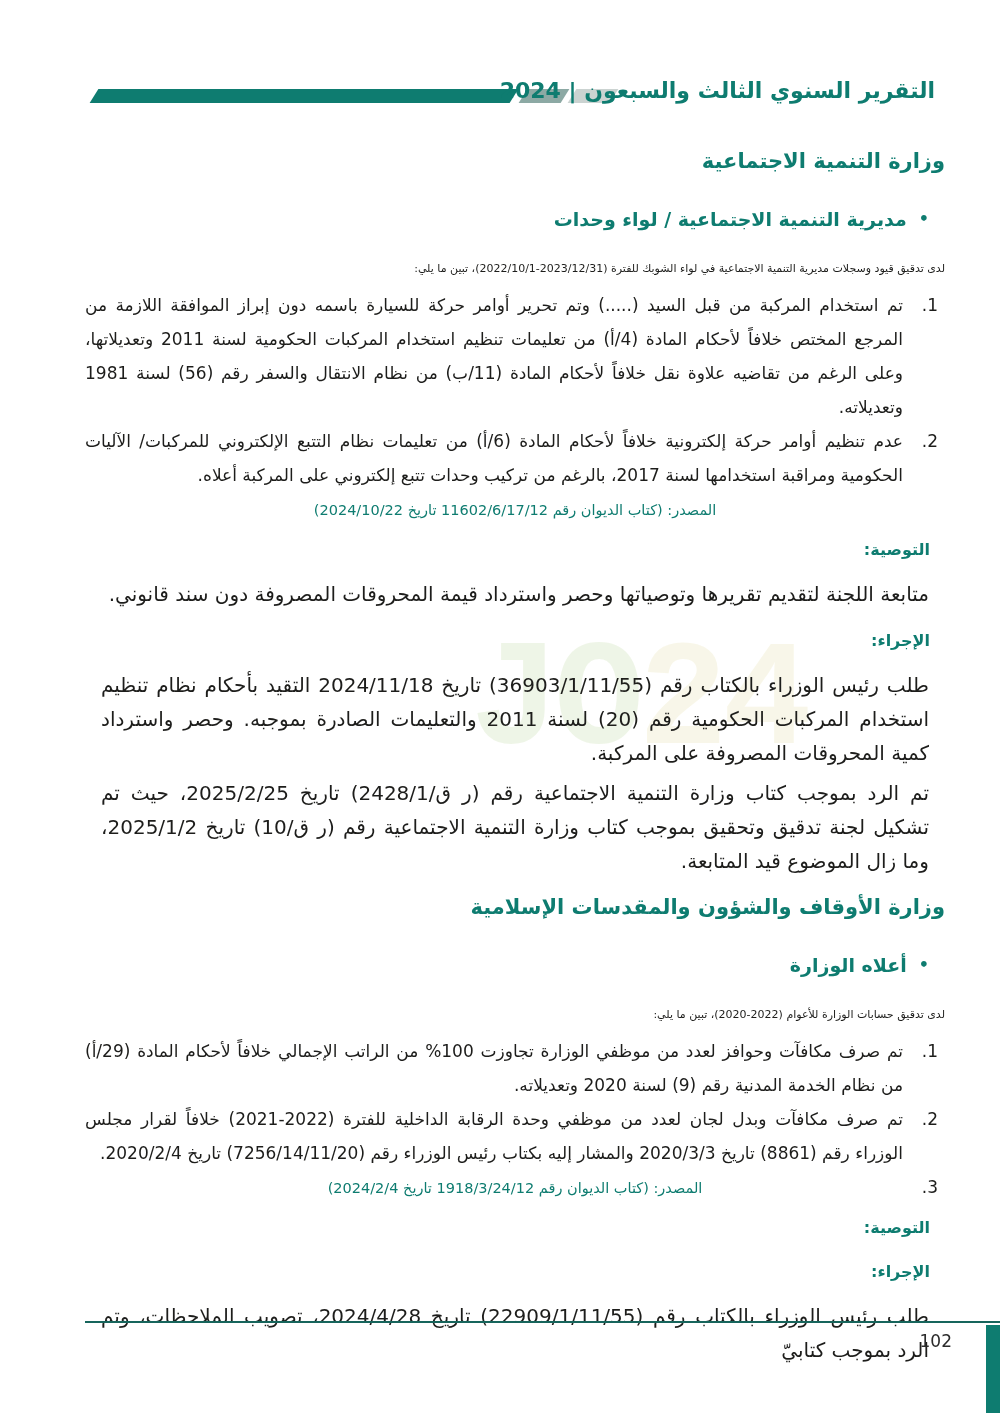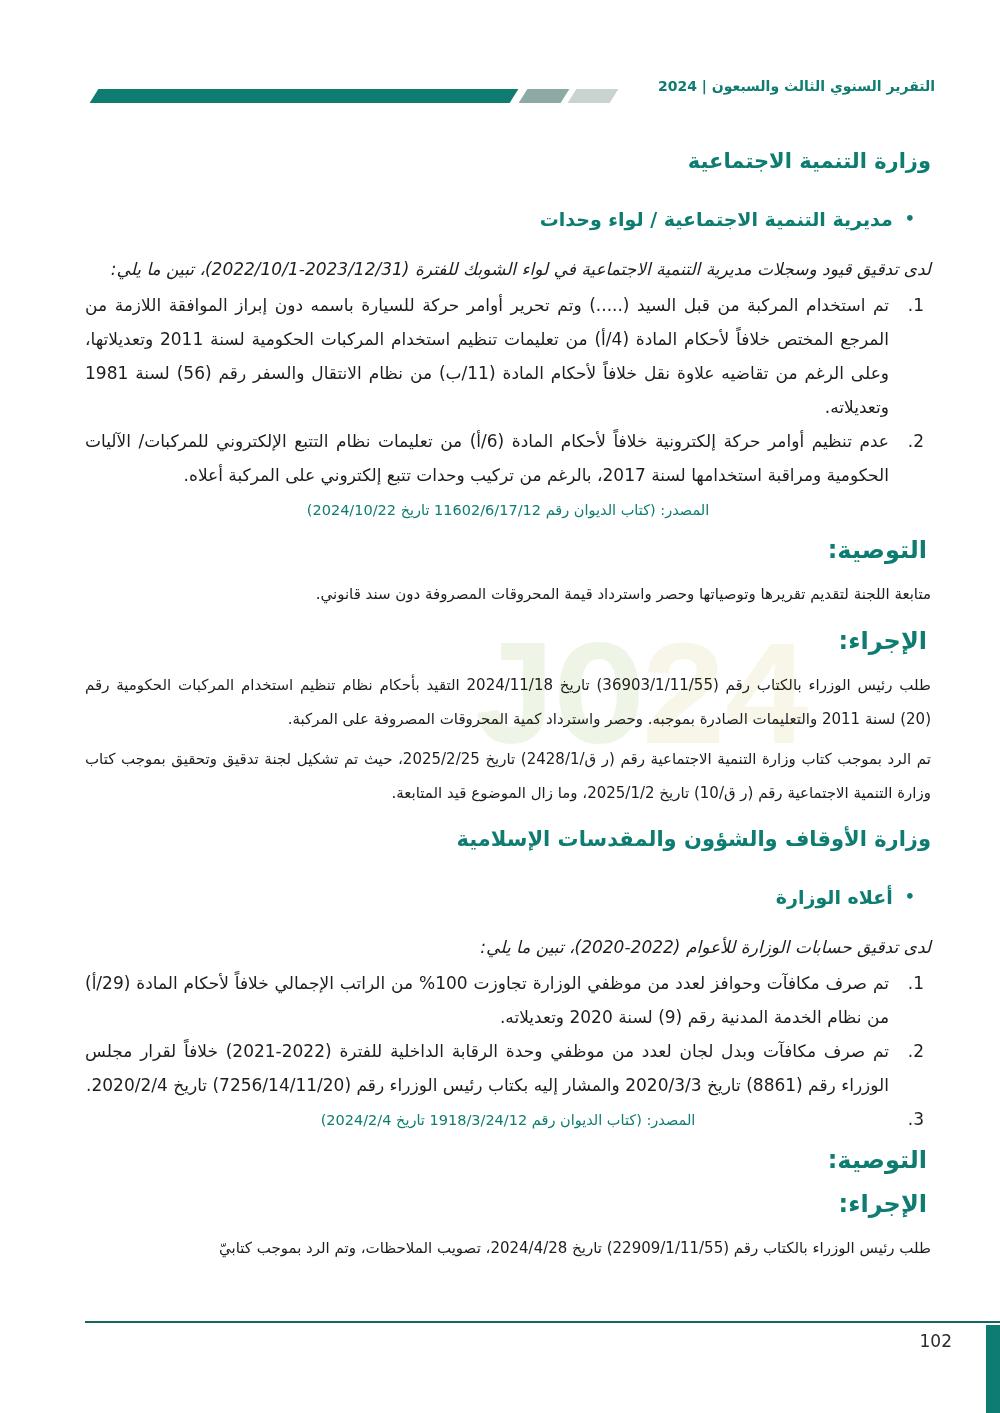--- a/index.html
+++ b/index.html
@@ -13,21 +13,21 @@
     overflow: hidden;
     direction: rtl;
     font-family: "DejaVu Sans", sans-serif;
     color: var(--body, #1d1d1b);
   }
   
   .header-title {
     position: absolute;
     top: 78px;
     right: 65px;
-    font-size: 14px;
+    font-size: 22px;
     font-weight: bold;
     color: var(--teal, #0e7c70);
     letter-spacing: 0;
   }
   .accent { position: absolute; top: 89px; height: 14px; transform: skewX(-32deg); }
   .accent-long  { left: 94px;  width: 420px; background: var(--teal, #0e7c70); }
   .accent-mid   { left: 523px; width: 42px;  background: var(--tealMid, #8ca9a4); }
   .accent-light { left: 572px; width: 42px;  background: var(--tealLight, #cbd3d1); }
   
   .watermark {
@@ -41,75 +41,74 @@
     pointer-events: none;
     font-family: Liberation Mono, monospace;
     direction: ltr;
   }
   .watermark .wm-green  { color: var(--wmGreen, #9dc46f); }
   .watermark .wm-yellow { color: var(--wmYellow, #d8ce7a); }
   
   .content {
     position: absolute;
     top: 146px;
-    right: 69px;
+    right: 55px;
     left: 85px;
   }
   .ministry-section + .ministry-section { margin-top: 14px; }
   h1.ministry {
     color: var(--teal, #0e7c70);
     font-size: 21px;
     line-height: 30px;
     margin: 0 0 30px;
     font-weight: bold;
   }
   h2.subsection {
     color: var(--teal, #0e7c70);
     font-size: 19px;
     line-height: 26px;
     margin: 0 0 20px;
     padding-right: 16px;
     font-weight: bold;
   }
   h2.subsection .bullet { margin-left: 12px; font-size: 16px; vertical-align: 2px; }
   .intro {
-    font-size: 17px;
+    font-size: 11px;
     line-height: 34px;
     margin: 0 0 2px;
     text-align: justify;
-    font-style: italic;
   }
   .findings { margin: 0 0 6px; }
   .finding {
     position: relative;
     padding-right: 42px;
     font-size: 17px;
     line-height: 34px;
     text-align: justify;
   }
   .finding .num { position: absolute; right: 7px; top: 0; }
   .source {
     color: var(--teal, #0e7c70);
     font-size: 14.5px;
     line-height: 20px;
     margin: 8px 0 6px;
     text-align: center;
   }
   h3.label {
     color: var(--teal, #0e7c70);
-    font-size: 24px;
+    font-size: 16px;
     line-height: 28px;
-    margin: 16px 4px 13px;
+    margin: 16px 15px 13px;
     font-weight: bold;
   }
   .body-p {
-    font-size: 15px;
+    font-size: 20px;
     line-height: 34px;
     text-align: justify;
-    margin: 0 0 6px;
+    margin: 0 16px 6px;
   }
   .rec-text { margin-bottom: 2px; }
   
   .footer-line {
     position: absolute;
     top: 1321px;
     left: 85px;
     right: 0;
     height: 2px;
     background: var(--footerLine, #17655c);

